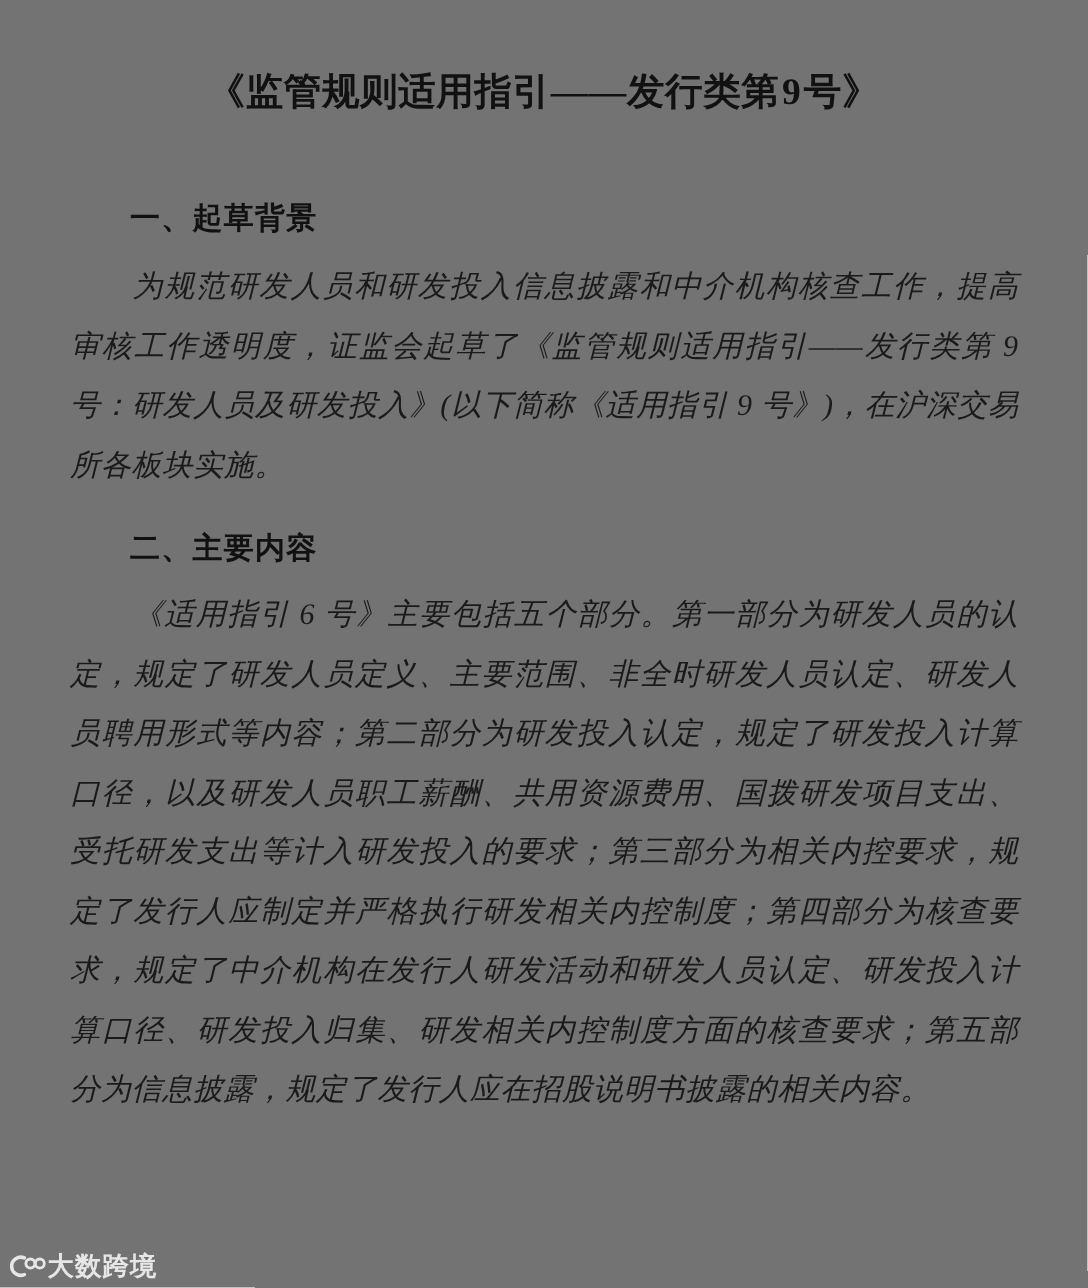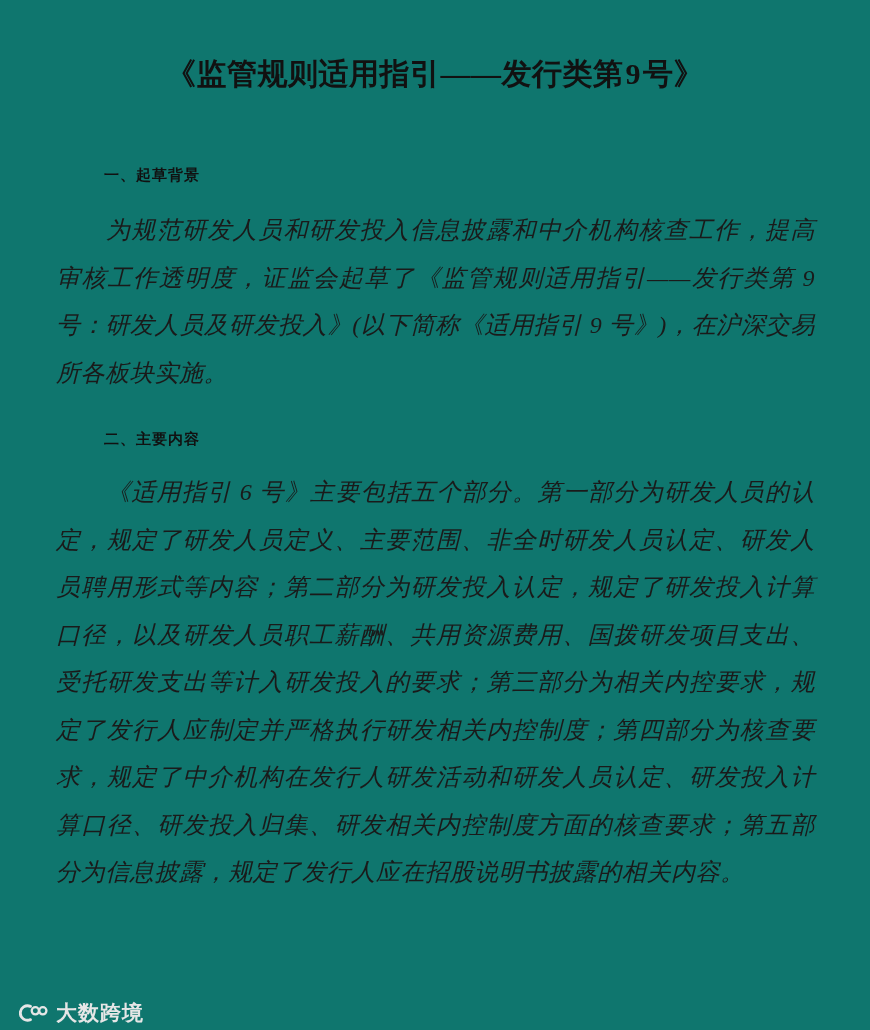--- a/index.html
+++ b/index.html
@@ -5,21 +5,21 @@
   html, body {
     margin: 0;
     padding: 0;
     background: #ffffff;
   }
 
   #page {
     position: relative;
     width: 870px;
     height: 1030px;
-    background: #0f766e;
+    background: #737373;
     overflow: hidden;
     font-family: "Liberation Serif", "DejaVu Serif", serif;
     color: #141414;
   }
 
   
   .doc-title {
     text-align: center;
     font-family: "Liberation Serif", "DejaVu Serif", serif;
     font-weight: bold;
@@ -37,21 +37,21 @@
   .title-num {
     font-family: "Liberation Serif", "DejaVu Serif", serif;
     font-weight: bold;
     padding: 0 2px;
   }
 
   
   .section-heading {
     font-family: Liberation Serif, serif;
     font-weight: bold;
-    font-size: 15px;
+    font-size: 24px;
     line-height: 40px;
     color: #111111;
     margin-left: 56px;
     text-indent: 48px;
     letter-spacing: 1px;
   }
   .sec-1 { margin-top: 58px; }
   .sec-2 { margin-top: 22px; }
 
   
@@ -67,25 +67,24 @@
     letter-spacing: 0.6px;
     word-break: break-all;
     font-style: italic;
   }
   .p-1 { margin-top: 12px; }
   .p-2 { margin-top: 10px; }
 
   
   .watermark {
     position: absolute;
-    left: 19px;
+    left: 8px;
     bottom: 6px;
     display: flex;
     align-items: center;
-    gap: 7px;
     opacity: 1;
     pointer-events: none;
     user-select: none;
   }
   .watermark-mark {
     width: 30px;
     height: 22px;
     display: block;
   }
   .watermark-text {

